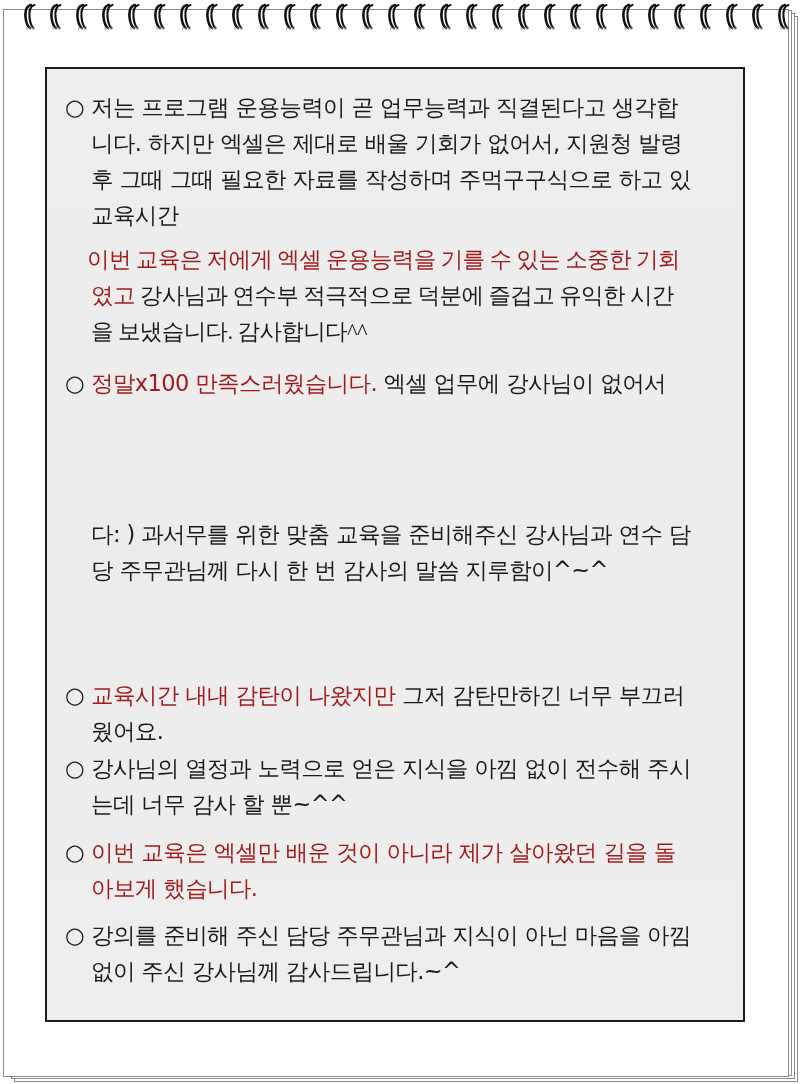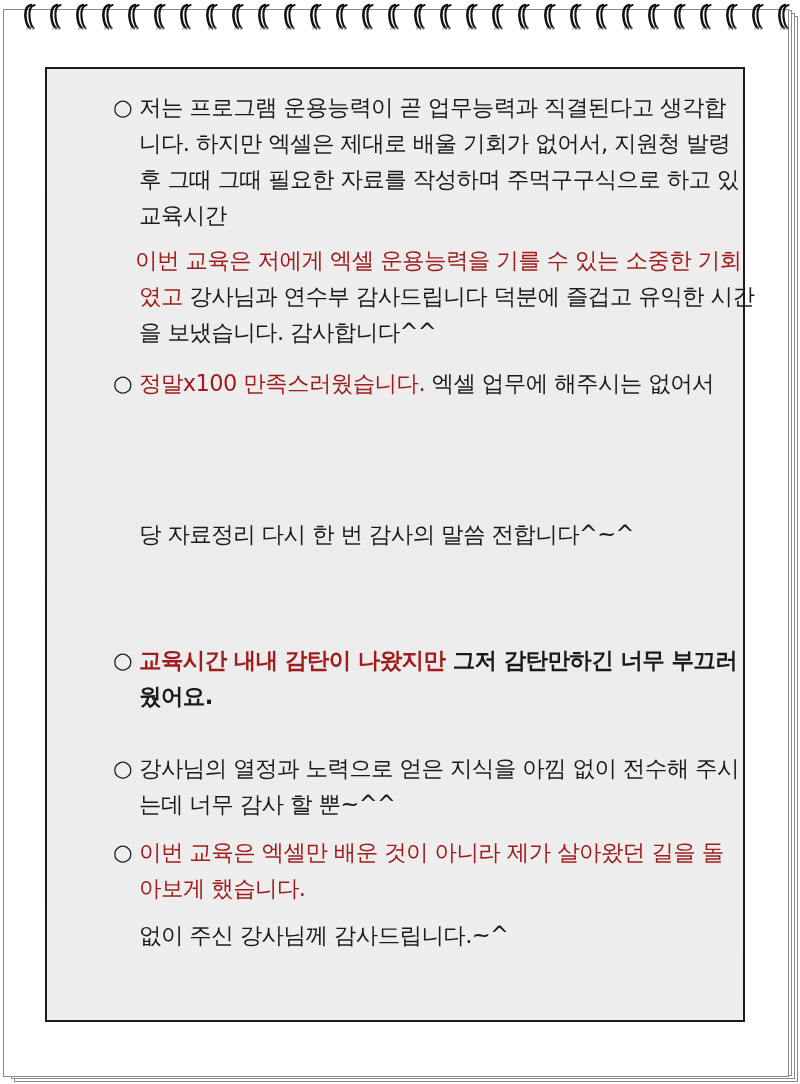--- a/index.html
+++ b/index.html
@@ -65,21 +65,20 @@
       width: 670px;
       font-size: 22.5px;
       line-height: 36px;
       color: #1a1a1a;
       letter-spacing: -0.6px;
       word-break: keep-all;
     }
     .para .line {
       display: block;
       white-space: nowrap;
-      margin-left: 48px;
     }
     .bullet {
       display: inline-block;
       width: 26px;
     }
     .indent {
       display: inline-block;
       width: 26px;
     }
     .indent-s {
@@ -309,39 +308,41 @@
     </div>
   </div>
 
 <div class="content-box" id="content-box">
     <div class="para" style="top: 20px;">
       <span class="line"><span class="bullet">○</span><span>저는 프로그램 운용능력이 곧 업무능력과 직결된다고 생각합</span></span>
       <span class="line"><span class="indent"></span><span>니다. 하지만 엑셀은 제대로 배울 기회가 없어서, 지원청 발령</span></span>
       <span class="line"><span class="indent"></span><span>후 그때 그때 필요한 자료를 작성하며 주먹구구식으로 하고 있</span></span>
       <span class="line"><span class="indent"></span><span>교육시간</span></span>
     </div>
-    <div class="para" style="top: 173px;">
+    <div class="para" style="top: 173px; font-family: Liberation Serif, serif;">
       <span class="line"><span class="indent-s"></span><span class="red">이번 교육은 저에게 엑셀 운용능력을 기를 수 있는 소중한 기회</span></span>
-      <span class="line"><span class="indent"></span><span class="red">였고</span><span> 강사님과 연수부 감사드립니다 덕분에 즐겁고 유익한 시간</span></span>
+      <span class="line"><span class="indent"></span><span class="red">였고</span><span> 강사님과 연수부 적극적으로 덕분에 즐겁고 유익한 시간</span></span>
       <span class="line"><span class="indent"></span><span>을 보냈습니다. 감사합니다^^</span></span>
     </div>
     <div class="para" style="top: 296px;">
-      <span class="line"><span class="bullet">○</span><span class="red">정말x100 만족스러웠습니다.</span><span> 엑셀 업무에 해주시는 없어서</span></span>
+      <span class="line"><span class="bullet">○</span><span class="red">정말x100 만족스러웠습니다.</span><span> 엑셀 업무에 강사님이 없어서</span></span>
     </div>
     <div class="para" style="top: 447px;">
-      <span class="line"><span class="indent"></span><span>당 자료정리 다시 한 번 감사의 말씀 전합니다^~^</span></span>
-    </div>
-    <div class="para" style="top: 573px; font-weight: bold;">
+      <span class="line"><span class="indent"></span><span>다: ) 과서무를 위한 맞춤 교육을 준비해주신 강사님과 연수 담</span></span>
+      <span class="line"><span class="indent"></span><span>당 주무관님께 다시 한 번 감사의 말씀 지루함이^~^</span></span>
+    </div>
+    <div class="para" style="top: 608px;">
       <span class="line"><span class="bullet">○</span><span class="red">교육시간 내내 감탄이 나왔지만</span><span> 그저 감탄만하긴 너무 부끄러</span></span>
       <span class="line"><span class="indent"></span><span>웠어요.</span></span>
     </div>
     <div class="para" style="top: 681px;">
       <span class="line"><span class="bullet">○</span><span>강사님의 열정과 노력으로 얻은 지식을 아낌 없이 전수해 주시</span></span>
       <span class="line"><span class="indent"></span><span>는데 너무 감사 할 뿐~^^</span></span>
     </div>
     <div class="para" style="top: 765px;">
       <span class="line"><span class="bullet">○</span><span class="red">이번 교육은 엑셀만 배운 것이 아니라 제가 살아왔던 길을  돌</span></span>
       <span class="line"><span class="indent"></span><span class="red">아보게 했습니다.</span></span>
     </div>
     <div class="para" style="top: 848px;">
+      <span class="line"><span class="bullet">○</span><span>강의를 준비해 주신 담당 주무관님과 지식이 아닌 마음을 아낌</span></span>
       <span class="line"><span class="indent"></span><span>없이 주신 강사님께 감사드립니다.~^</span></span>
     </div>
   </div>
 
 </body></html>

